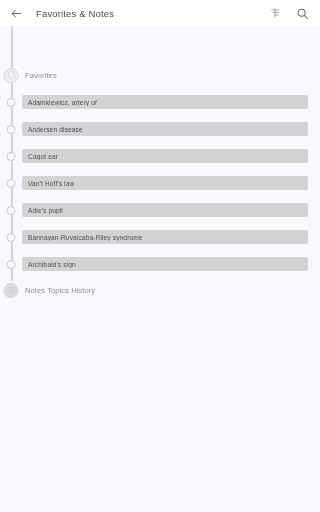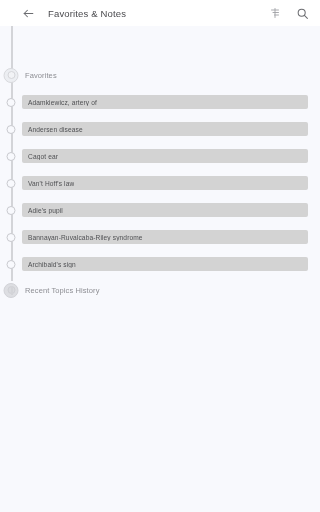--- a/index.html
+++ b/index.html
@@ -14,21 +14,21 @@
     font-family: "Liberation Sans", sans-serif;
     -webkit-font-smoothing: antialiased;
   }
 
   
   .appbar {
     position: relative;
     height: 26px;
     background: #ffffff;
     display: flex;
-    padding: 0 8px 0 18px;
+    padding: 0 8px 0 6px;
     box-sizing: border-box;
   }
   .appbar-left {
     display: flex;
     align-items: center;
     flex: 1 1 auto;
     min-width: 0;
   }
   .icon-btn {
     width: 20px;
@@ -238,18 +238,18 @@
 
   <div class="node-row" style="top:219px;">
     <div class="node node-small"></div>
     <div class="item-bar">
       <span class="item-bar-label">Archibald's sign</span>
     </div>
   </div>
 
   <div class="node-row" style="top:245px;">
     <div class="node node-group filled"></div>
-    <div class="group-label">Recent Topics History</div>
+    <div class="group-label">Notes Topics History</div>
   </div>
 
   <div class="rail" style="top:260px;height:9px;"></div>
 
 </div>
 
 </body></html>

